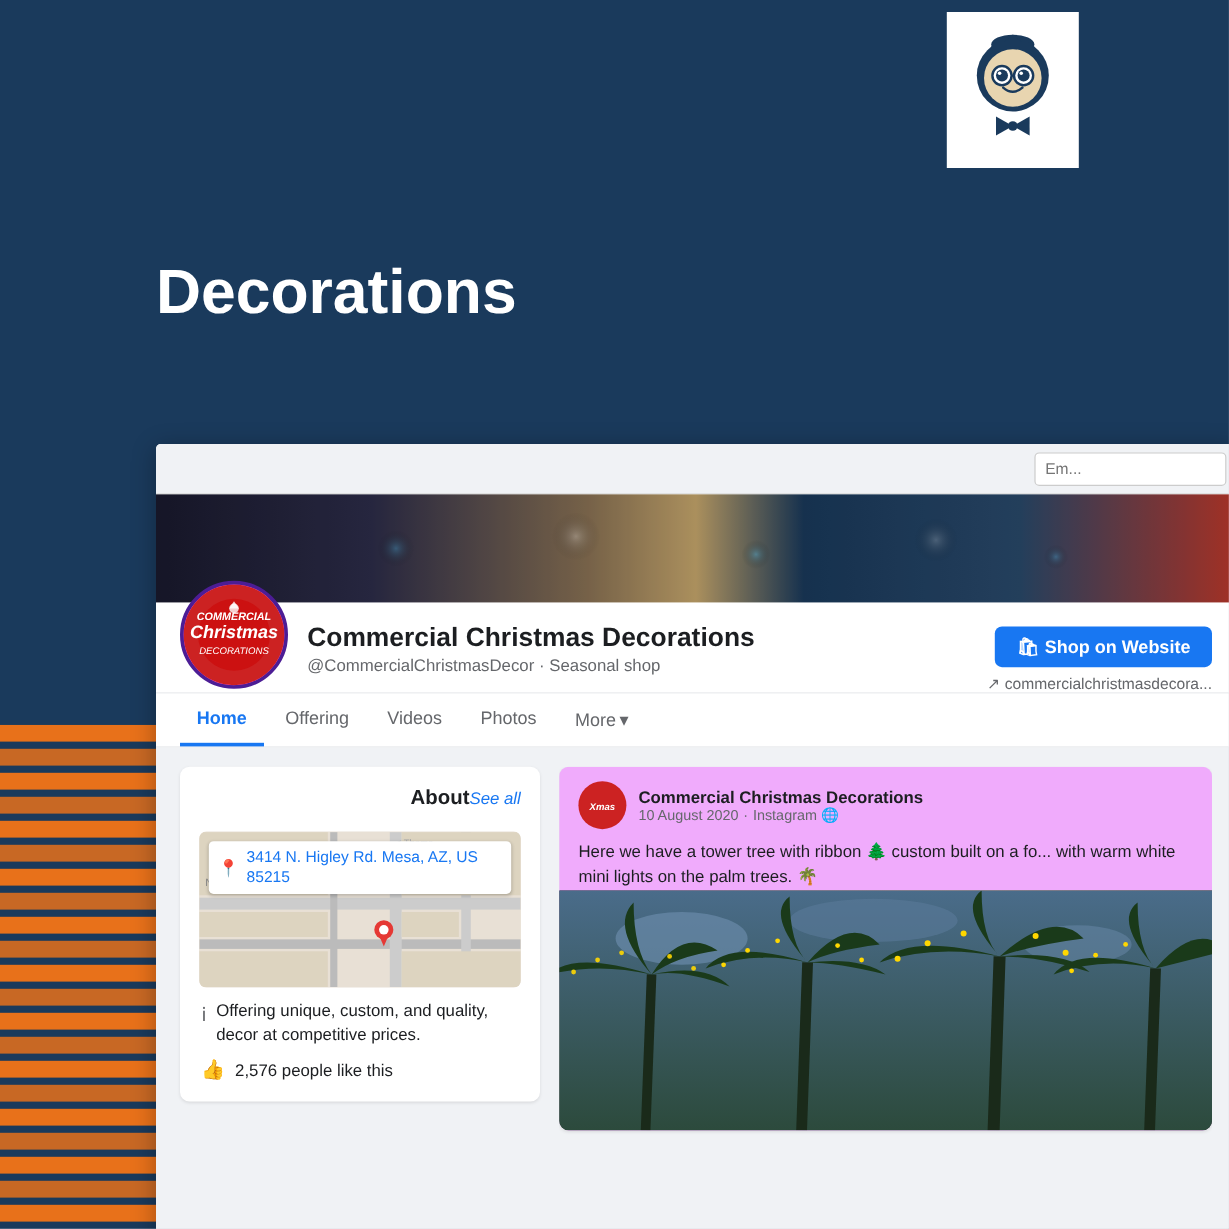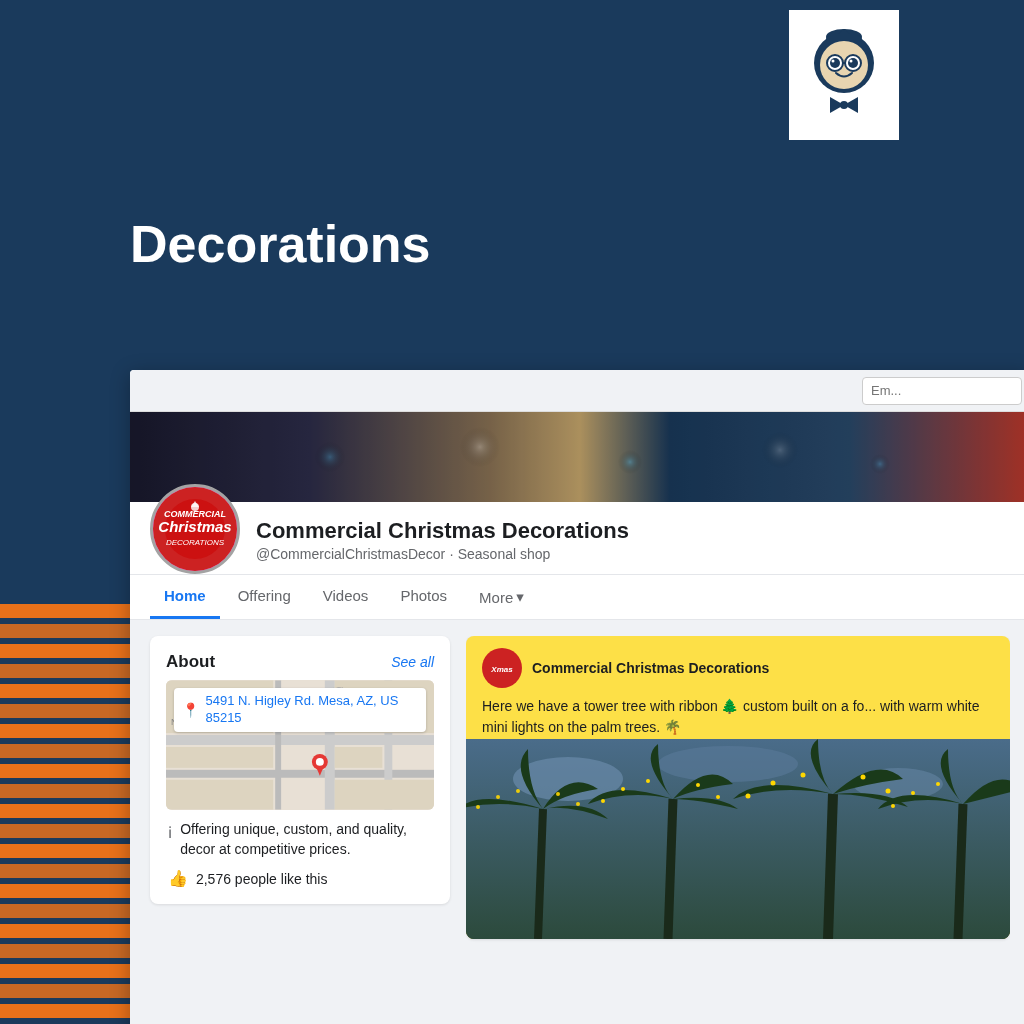--- a/index.html
+++ b/index.html
@@ -125,21 +125,21 @@
       padding-top: 12px;
       gap: 16px;
       background: white;
       border-bottom: 1px solid #e4e6ea;
       padding-bottom: 0;
     }
     .fb-avatar {
       width: 90px;
       height: 90px;
       border-radius: 50%;
-      border: 3px solid #a3a3a3;
+      border: 3px solid #4c1d95;
       margin-top: -30px;
       background: #ec4899;
       flex-shrink: 0;
       display: flex;
       align-items: center;
       justify-content: center;
       overflow: hidden;
       position: relative;
     }
     .fb-profile-info {
@@ -236,23 +236,23 @@
       margin-right: 16px;
     }
     .about-card {
       background: white;
       border-radius: 8px;
       padding: 16px;
       box-shadow: 0 1px 3px rgba(0,0,0,0.1);
     }
     .about-header {
       display: flex;
-      justify-content: space-between;
-      align-items: center;
-      margin-bottom: 8px;
+      justify-content: flex-end;
+      align-items: center;
+      margin-bottom: 18px;
     }
     .about-title {
       font-size: 17px;
       font-weight: 700;
       color: #1c1e21;
     }
     .see-all-link {
       font-size: 14px;
       color: #1877f2;
       cursor: pointer;
@@ -326,21 +326,21 @@
       font-size: 14px;
       color: #1c1e21;
     }
 
     
     .fb-post-col {
       flex: 1;
       overflow: hidden;
     }
     .post-card {
-      background: #fde047;
+      background: #f0abfc;
       border-radius: 8px;
       box-shadow: 0 1px 3px rgba(0,0,0,0.1);
       overflow: hidden;
     }
     .post-header {
       display: flex;
       align-items: center;
       gap: 10px;
       padding: 12px 16px 8px;
     }
@@ -494,20 +494,27 @@
       </svg>
     </div>
 
     <div class="fb-profile-info">
       <div class="fb-page-name">Commercial Christmas Decorations</div>
       <div class="fb-page-handle">
         <span>@CommercialChristmasDecor</span> · <span>Seasonal shop</span>
       </div>
     </div>
 
+    <div class="fb-actions">
+      <button class="btn-shop">🛍 Shop on Website</button>
+      <div class="fb-website-link">
+        <span>↗</span>
+        <span>commercialchristmasdecora...</span>
+      </div>
+    </div>
   </div>
 
   <div class="fb-nav">
     <div class="fb-nav-tab active">Home</div>
     <div class="fb-nav-tab">Offering</div>
     <div class="fb-nav-tab">Videos</div>
     <div class="fb-nav-tab">Photos</div>
     <div class="fb-nav-more">
       <span>More</span>
       <span>▾</span>
@@ -546,21 +553,21 @@
             <text x="165" y="12" font-size="8" fill="#aaa">&lt; Thoma</text>
 
             <circle cx="155" cy="82" r="8" fill="#e53935"></circle>
             <polygon points="155,96 149,82 161,82" fill="#e53935"></polygon>
             <circle cx="155" cy="82" r="4" fill="white"></circle>
           </svg>
 
           
           <div class="map-address">
             <span class="map-pin-small">📍</span>
-            <span class="map-address-text">5491 N. Higley Rd. Mesa, AZ, US 85215</span>
+            <span class="map-address-text">3414 N. Higley Rd. Mesa, AZ, US 85215</span>
           </div>
         </div>
 
         <div class="about-desc">
           <span class="about-desc-icon">ℹ</span>
           <span class="about-desc-text">Offering unique, custom, and quality, decor at competitive prices.</span>
         </div>
 
         <div class="about-likes">
           <span class="likes-icon">👍</span>
@@ -574,20 +581,26 @@
       <div class="post-card">
         <div class="post-header">
           <div class="post-avatar">
             <svg width="38" height="38" viewBox="0 0 38 38">
               <circle cx="19" cy="19" r="19" fill="#cc2222"></circle>
               <text x="19" y="23" text-anchor="middle" fill="white" font-size="8" font-style="italic" font-weight="bold">Xmas</text>
             </svg>
           </div>
           <div class="post-info">
             <div class="post-page-name">Commercial Christmas Decorations</div>
+            <div class="post-meta">
+              <span>10 August 2020</span>
+              <span>·</span>
+              <span>Instagram</span>
+              <span>🌐</span>
+            </div>
           </div>
         </div>
         <div class="post-body">Here we have a tower tree with ribbon 🌲 custom built on a fo... with warm white mini lights on the palm trees. 🌴</div>
         <div class="post-image">
           
           <svg width="100%" height="100%" viewBox="0 0 580 200" preserveAspectRatio="xMidYMid slice">
             <defs>
               <linearGradient id="skyGrad" x1="0" y1="0" x2="0" y2="1">
                 <stop offset="0%" stop-color="#4a6c8a"></stop>
                 <stop offset="100%" stop-color="#2c4a3c"></stop>

